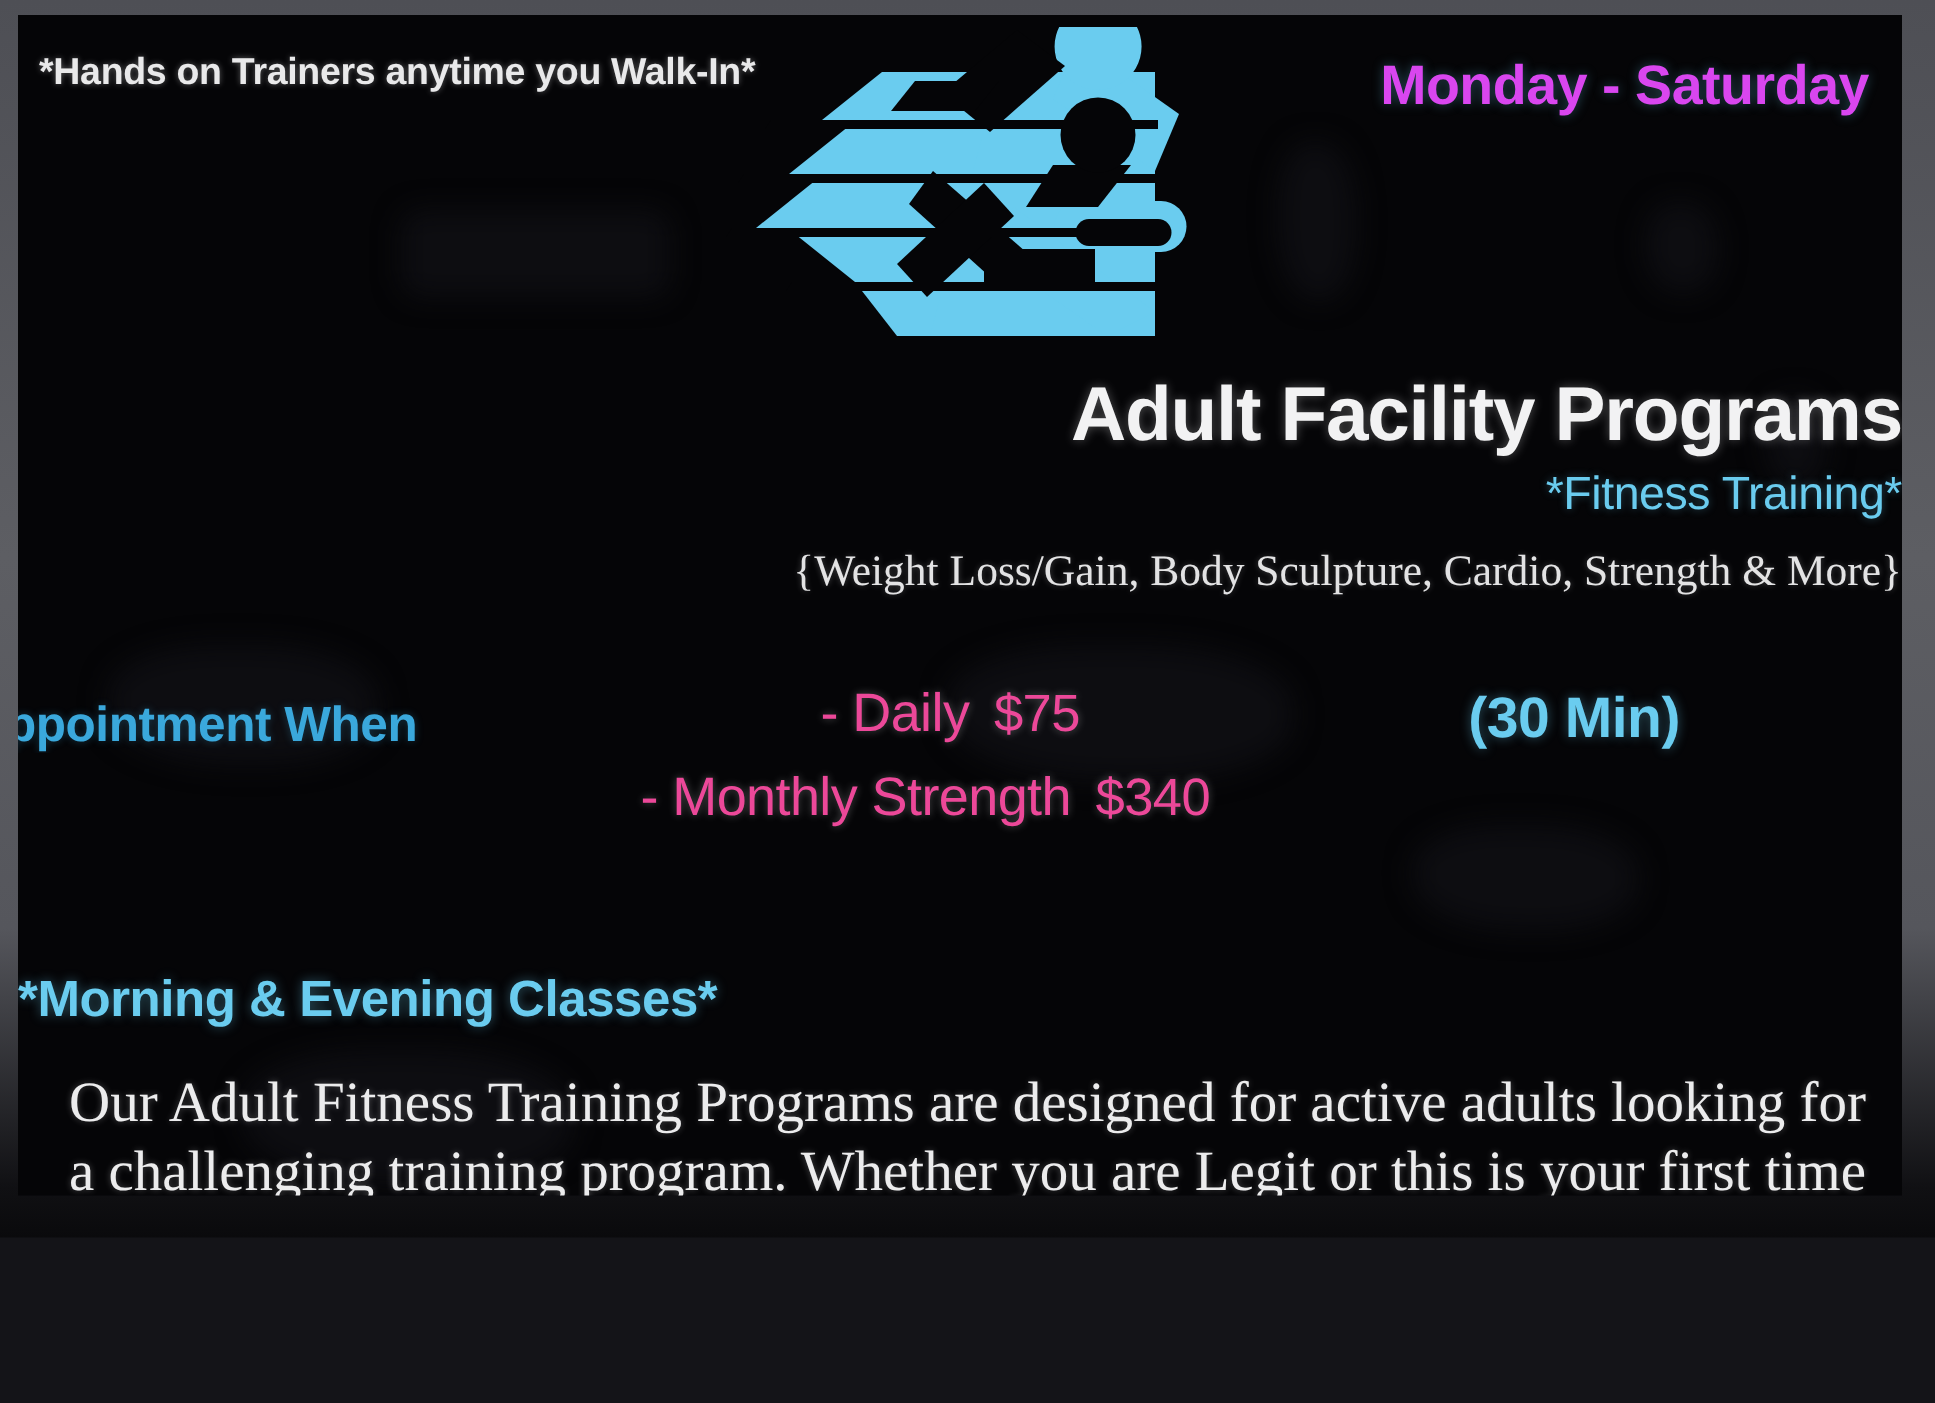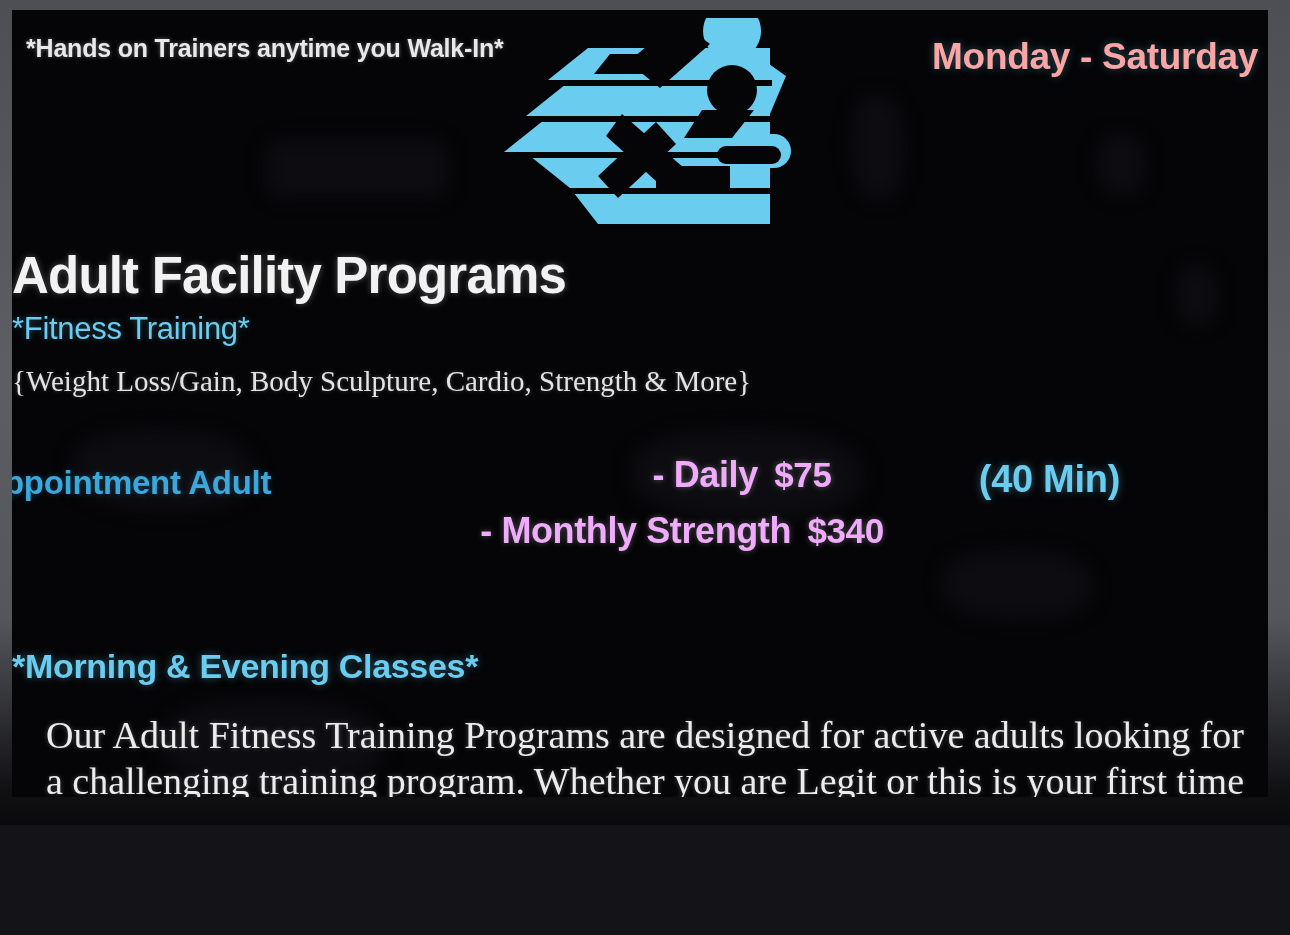--- a/index.html
+++ b/index.html
@@ -64,41 +64,41 @@
     top: 24px;
     color: #e9e9ea;
     font-size: 25px;
     font-weight: bold;
     letter-spacing: -0.2px;
     text-shadow: 0 0 4px rgba(255,255,255,0.35);
     white-space: nowrap;
   }
   #schedule-days {
     position: absolute;
-    right: 10px;
+    right: 22px;
     top: 26px;
-    color: #fca5a5;
+    color: #d946ef;
     font-size: 37px;
     font-weight: bold;
     letter-spacing: -0.3px;
     text-shadow: 0 0 8px rgba(106,204,239,0.35);
     white-space: nowrap;
   }
   #logo-wrap {
     position: absolute;
     left: 50%;
     top: 8px;
     transform: translateX(-50%);
     width: 340px;
     height: 215px;
   }
   #logo-wrap svg { display: block; width: 100%; height: 100%; }
 
   
-  #title-block { text-align: left; margin-top: 4px; }
+  #title-block { text-align: right; margin-top: 4px; }
   #program-title {
     color: #f2f2f3;
     font-size: 51px;
     font-weight: bold;
     letter-spacing: -0.8px;
     line-height: 1.05;
     text-shadow: 0 0 7px rgba(255,255,255,0.3);
   }
   #program-subtitle {
     color: #6ACCEF;
@@ -146,25 +146,24 @@
     text-shadow: 0 0 8px rgba(106,204,239,0.4);
     white-space: nowrap;
   }
   #price-list {
     position: absolute;
     left: 405px;
     top: 8px;
     width: 520px;
   }
   .price-line {
-    color: #f0abfc;
-    font-weight: bold;
+    color: #ec4899;
+    font-weight: normal;
     white-space: nowrap;
     text-shadow: 0 0 6px rgba(255,255,255,0.3);
-    text-align: center;
   }
   .price-line .plabel { font-size: 36px; letter-spacing: -0.4px; }
   .price-line .pamount { font-size: 35px; margin-left: 12px; letter-spacing: -0.4px; }
   #price-daily   { padding-left: 130px; }
   #price-monthly { padding-left: 10px; margin-top: 14px; }
 
   
   #classes-note {
     text-align: left;
     color: #6ACCEF;
@@ -253,34 +252,34 @@
       </div>
 
       <div id="title-block">
         <div id="program-title">Adult Facility Programs</div>
         <div id="program-subtitle">*Fitness Training*</div>
         <div id="program-scope">{Weight Loss/Gain, Body Sculpture, Cardio, Strength &amp; More}</div>
       </div>
 
       <div id="pricing-row">
 
-        <div id="appointment-note">ppointment Adult</div>
+        <div id="appointment-note">ppointment When</div>
 
         <div id="price-list">
           <div id="price-daily" class="price-line">
             <span class="plabel">- Daily</span>
             <span class="pamount">$75</span>
           </div>
           <div id="price-monthly" class="price-line">
             <span class="plabel">- Monthly Strength</span>
             <span class="pamount">$340</span>
           </div>
         </div>
 
-        <div id="duration-note">(40 Min)</div>
+        <div id="duration-note">(30 Min)</div>
 
       </div>
 
       <div id="classes-note">*Morning &amp; Evening Classes*</div>
 
       <div id="description">Our Adult Fitness Training Programs are designed for active adults looking for a challenging training program. Whether you are Legit or this is your first time training, our Fitness Program will get you those results your looking for. When one enjoys the process of training, then one begin to love the results of training.</div>
 
     </div>
   </div>
 </div>

